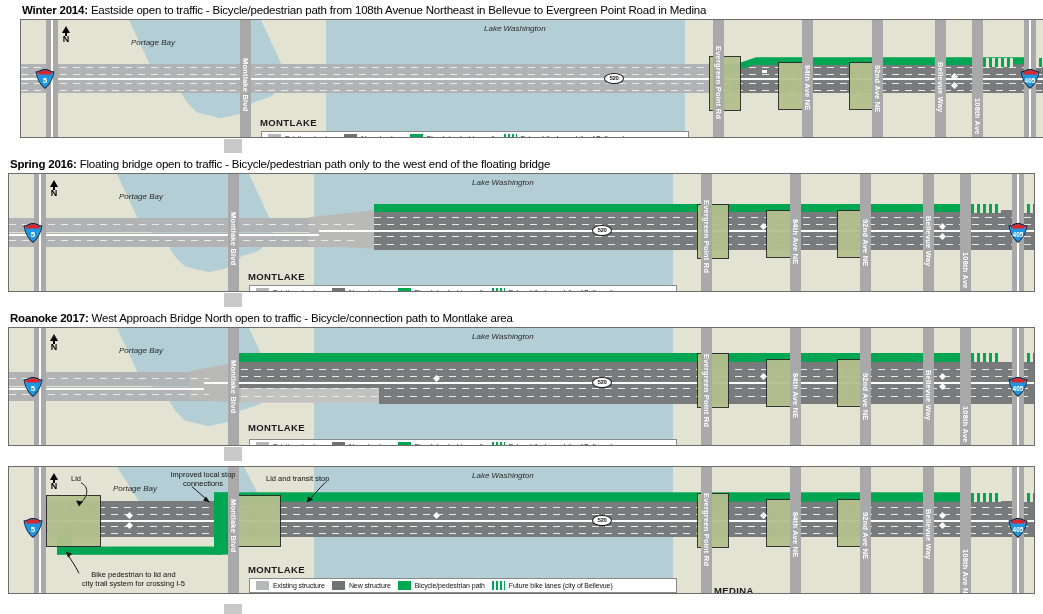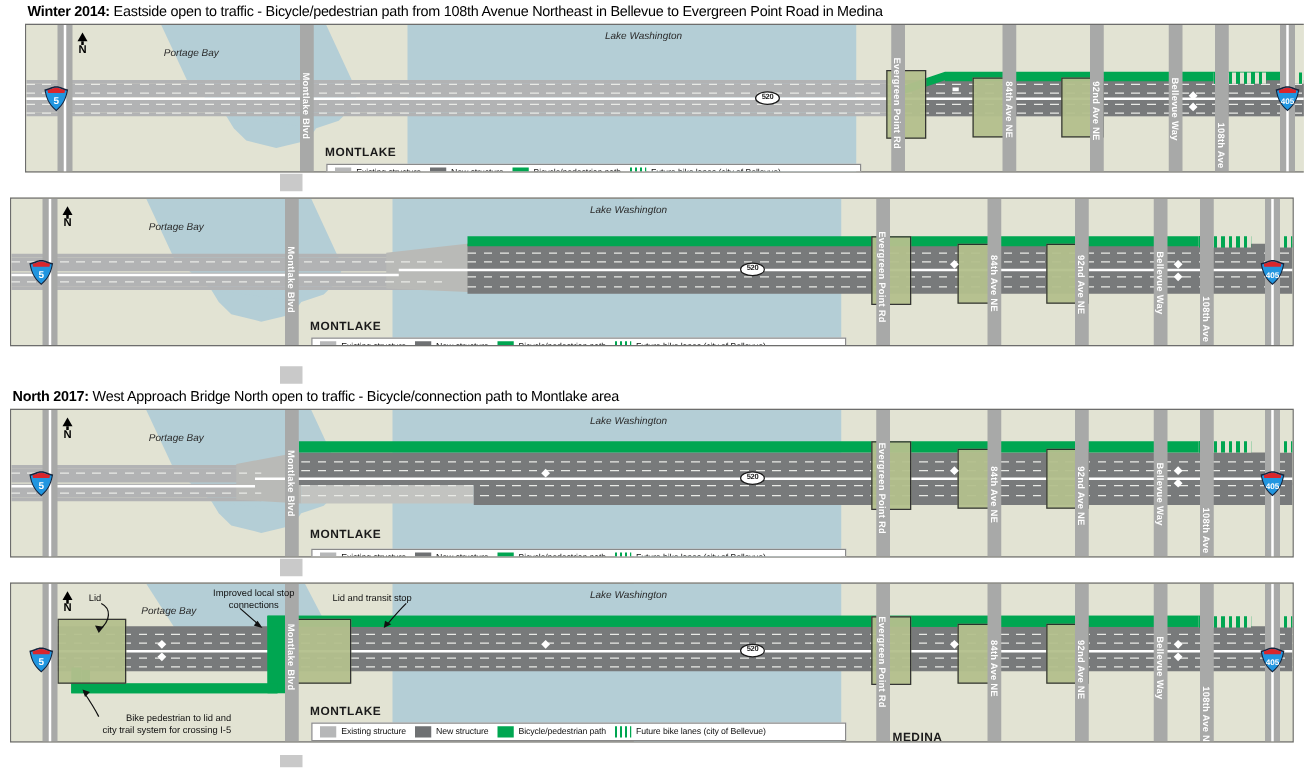--- a/index.html
+++ b/index.html
@@ -107,21 +107,21 @@
   .lg-sw.nw { background:#6f7173; }
   .lg-sw.bp { background:#00a651; }
   .lg-sw.fb { background: repeating-linear-gradient(to right,#00a651 0 2px,#ffffff 2px 4px); }
   .lg-txt { font-size:7px; color:#111; letter-spacing:-0.1px; }
 
   
   .anno {
     position:absolute; font-size:7.5px; color:#111; line-height:8.5px;
     text-align:center; white-space:nowrap;
   }
-  .anno.l { text-align:right; }
+  .anno.l { text-align:center; }
   .anno-svg { position:absolute; left:0; top:0; width:100%; height:100%; pointer-events:none; }
 
   
   .iclock { position:absolute; width:5px;height:3px;background:#fff; }
   .icdiam {
     position:absolute;width:5px;height:5px;background:#fff;
     transform:rotate(45deg);
   }
 
   
@@ -246,20 +246,24 @@
         <div class="lg-item">
           <span class="lg-sw fb"></span>
           <span class="lg-txt">Future bike lanes (city of Bellevue)</span>
         </div>
       </div>
     </div>
   </div>
   <div class="shadowbar" style="left:224px;top:139px;width:18px;height:14px;"></div>
 
   <div class="panel" style="top:158px;">
+    <div class="panel-title">
+      <span class="ttl-bold">Spring 2016:</span>
+      <span>Floating bridge open to traffic - Bicycle/pedestrian path only to the west end of the floating bridge</span>
+    </div>
     <div class="panel-map" style="height:119px;">
       <div class="land"></div>
       <svg class="anno-svg" viewBox="0 0 1025 119" preserveAspectRatio="none">
         <polygon points="108,0 240,0 265,55 262,66 250,78 232,84 198,86 160,74 130,48" fill="#b4ced6"></polygon>
         <polygon points="160,74 232,84 225,94 200,100 176,94 166,84" fill="#b4ced6"></polygon>
         <rect x="305" y="0" width="350" height="119" fill="#b4ced6"></rect>
       </svg>
       <div class="water" style="left:498px;top:0;width:166px;height:119px;"></div>
 
       <div class="corr exist" style="left:0;top:47px;width:350px;height:11px;"></div>
@@ -356,21 +360,21 @@
           <span class="lg-sw fb"></span>
           <span class="lg-txt">Future bike lanes (city of Bellevue)</span>
         </div>
       </div>
     </div>
   </div>
   <div class="shadowbar" style="left:224px;top:293px;width:18px;height:14px;"></div>
 
   <div class="panel" style="top:312px;">
     <div class="panel-title">
-      <span class="ttl-bold">North 2017:</span>
+      <span class="ttl-bold">Roanoke 2017:</span>
       <span>West Approach Bridge North open to traffic - Bicycle/connection path to Montlake area</span>
     </div>
     <div class="panel-map" style="height:119px;">
       <div class="land"></div>
       <svg class="anno-svg" viewBox="0 0 1025 119" preserveAspectRatio="none">
         <polygon points="108,0 240,0 265,55 262,66 250,78 232,84 198,86 160,74 130,48" fill="#b4ced6"></polygon>
         <polygon points="160,74 232,84 225,94 200,100 176,94 166,84" fill="#b4ced6"></polygon>
         <rect x="305" y="0" width="350" height="119" fill="#b4ced6"></rect>
       </svg>
       <div class="water" style="left:498px;top:0;width:166px;height:119px;"></div>

